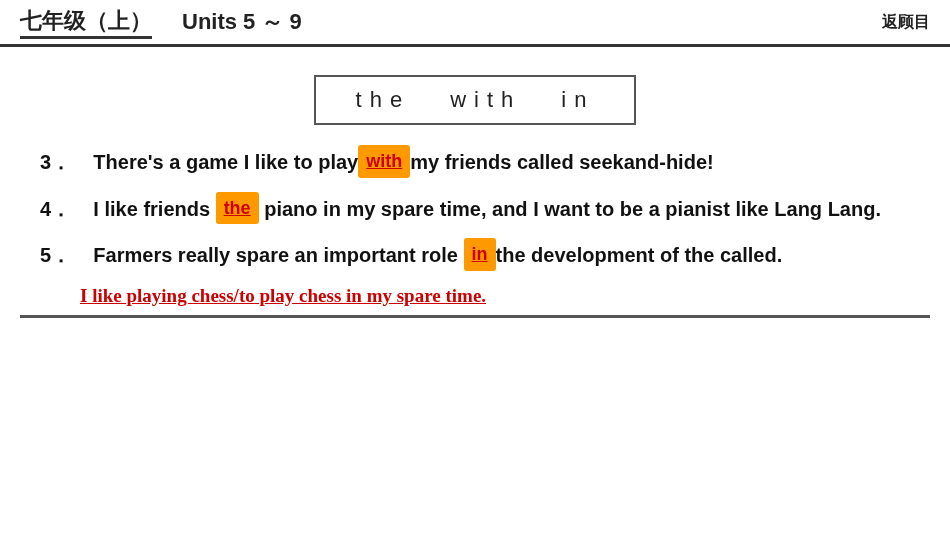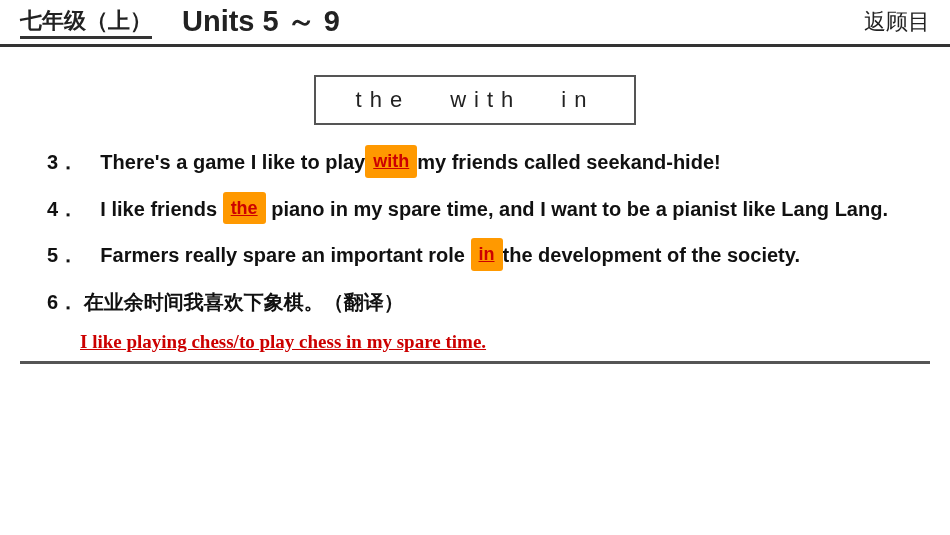--- a/index.html
+++ b/index.html
@@ -27,27 +27,27 @@
       gap: 30px;
     }
     .header-title-cn {
       font-size: 22px;
       font-weight: bold;
       font-family: "Microsoft YaHei", sans-serif;
       color: #222;
       border-bottom: 3px solid #333;
     }
     .header-title-en {
-      font-size: 29px;
+      font-size: 22px;
       font-weight: bold;
       color: #222;
     }
     .header-back {
-      font-size: 22px;
-      font-weight: normal;
+      font-size: 16px;
+      font-weight: bold;
       color: #222;
       font-family: "Microsoft YaHei", sans-serif;
     }
 
     
     .word-bank-container {
       display: flex;
       justify-content: center;
       margin: 28px 0 20px 0;
     }
@@ -70,21 +70,20 @@
     .content {
       padding: 0 40px;
     }
 
     .question {
       font-size: 20px;
       font-weight: bold;
       color: #111;
       margin-bottom: 12px;
       line-height: 1.7;
-      margin-left: 7px;
     }
 
     
     .answer-word {
       display: inline-block;
       background: #f90;
       color: #c00;
       font-weight: bold;
       font-size: 18px;
       padding: 1px 8px;
@@ -145,28 +144,24 @@
 
   <div class="question">
     <span>4．</span>
     &nbsp;&nbsp;
     <span>I like friends </span><span class="answer-word">the</span><span> piano in my spare time, and I want to be a pianist like Lang Lang.</span>
   </div>
 
   <div class="question">
     <span>5．</span>
     &nbsp;&nbsp;
-    <span>Farmers really spare an important role </span><span class="answer-word">in</span><span>the development of the society.</span>
+    <span>Farmers really spare an important role </span><span class="answer-word">in</span><span>the development of the called.</span>
   </div>
 
   <div class="q6-line">
-    <div class="question">
-      <span>6．</span>
-      <span>在业余时间我喜欢下象棋。（翻译）</span>
-    </div>
     <div style="padding-left:40px;font-family:Liberation Serif, serif;">
       <span class="translation-answer">I like playing chess/to play chess in my spare time.</span>
     </div>
   </div>
 
 </div>
 
 <div class="bottom-line"></div>
 
 </body></html>

